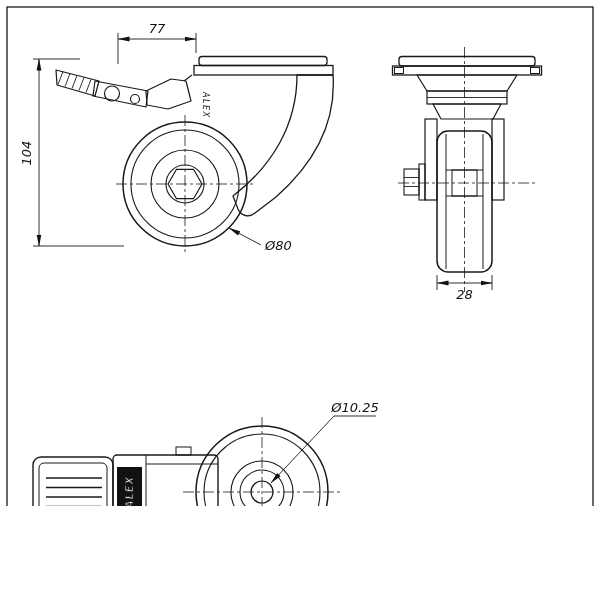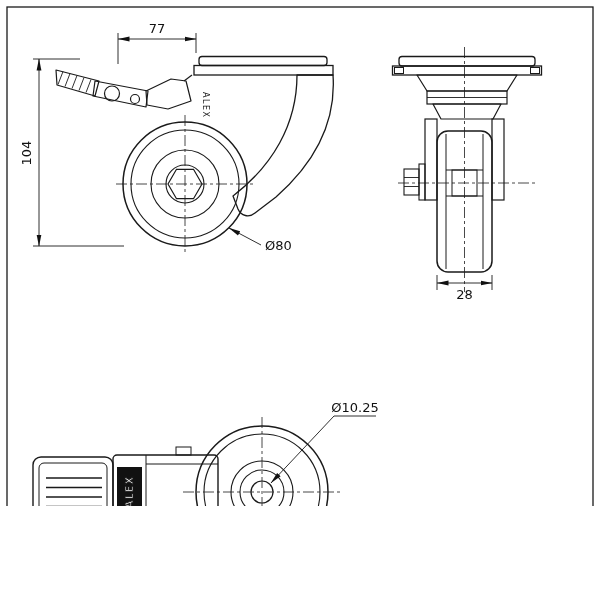--- a/index.html
+++ b/index.html
@@ -1,18 +1,18 @@
 <!DOCTYPE html>
 <html><head>
 <meta charset="utf-8">
 <style>
   html,body{margin:0;padding:0;background:#fff;}
   .sheet{
     position:relative;width:600px;height:506px;background:#ffffff;
-    font-family:"DejaVu Sans", sans-serif;overflow:hidden;
+    font-family:"DejaVu Sans", sans-serif;overflow:hidden;font-style:italic;
   }
   svg{position:absolute;left:0;top:0;}
   .ink{stroke:#1a1a1a;fill:none;stroke-linecap:butt;}
   text{fill:#111111;font-size:13px;font-family:"DejaVu Sans", sans-serif;}
   .brand{font-size:8px;letter-spacing:1.5px;fill:#222222;}
   .brand-label{font-size:10px;font-weight:bold;fill:#ffffff;letter-spacing:1px;}
 </style>
 </head>
 <body>
 

